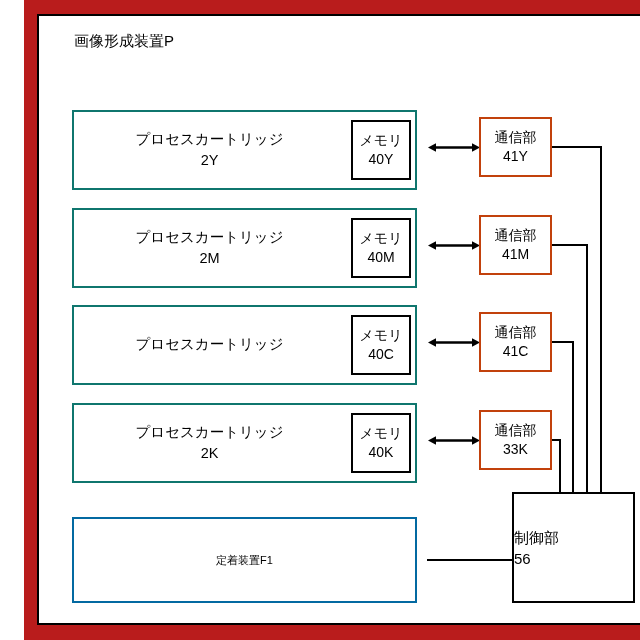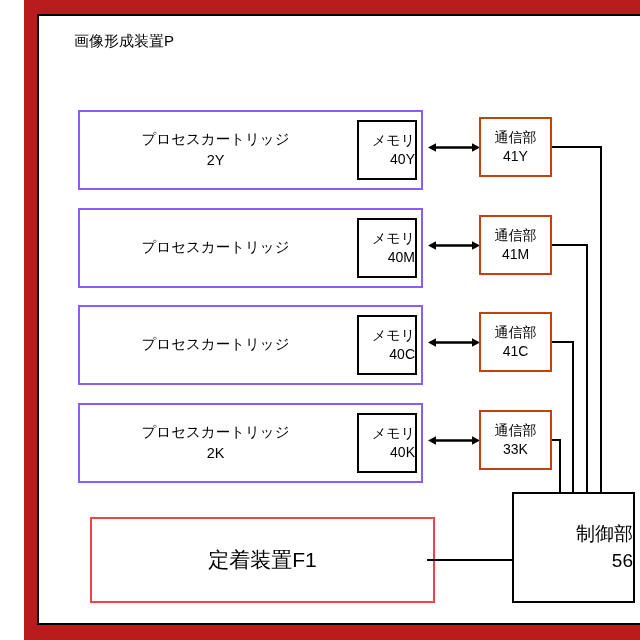--- a/index.html
+++ b/index.html
@@ -34,24 +34,24 @@
     left: 50px;
     top: 33px;
     font-size: 15px;
     color: #000000;
     white-space: nowrap;
     line-height: 1;
   }
   
   .cartridge-box {
     position: absolute;
-    left: 54px;
+    left: 48px;
     width: 345px;
     height: 80px;
-    border: 2px solid #8b5cf6;
+    border: 2px solid #0f766e;
     box-sizing: border-box;
     background: #ffffff;
   }
   .cartridge-label {
     position: absolute;
     left: 0;
     right: 70px;
     top: 50%;
     transform: translateY(-50%);
     text-align: center;
@@ -67,21 +67,21 @@
     position: absolute;
     left: 277px;
     top: 8px;
     width: 60px;
     height: 60px;
     border: 2px solid #000000;
     box-sizing: border-box;
     background: #ffffff;
     display: flex;
     flex-direction: column;
-    align-items: flex-end;
+    align-items: center;
     justify-content: center;
     font-size: 14px;
     line-height: 1.35;
     color: #000000;
   }
   
   .comm-box {
     position: absolute;
     left: 455px;
     width: 73px;
@@ -107,48 +107,48 @@
   
   .conn {
     position: absolute;
     background: #000000;
   }
   .conn-h { height: 2px; }
   .conn-v { width: 2px; }
   
   .fixing-box {
     position: absolute;
-    left: 66px;
+    left: 48px;
     top: 517px;
     width: 345px;
     height: 86px;
-    border: 2px solid #ef4444;
+    border: 2px solid #0369a1;
     box-sizing: border-box;
     background: #ffffff;
     display: flex;
     align-items: center;
     justify-content: center;
-    font-size: 21px;
+    font-size: 11px;
     color: #000000;
   }
   
   .control-box {
     position: absolute;
     left: 488px;
     top: 492px;
     width: 123px;
     height: 111px;
     border: 2px solid #000000;
     box-sizing: border-box;
     background: #ffffff;
     display: flex;
     flex-direction: column;
-    align-items: flex-end;
-    justify-content: center;
-    font-size: 19px;
+    align-items: flex-start;
+    justify-content: center;
+    font-size: 15px;
     line-height: 1.4;
     color: #000000;
   }
 </style>
 </head>
 <body>
 
 <div id="canvas">
 
   <div class="apparatus-frame"></div>
@@ -173,20 +173,21 @@
     <span>通信部</span>
     <span>41Y</span>
   </div>
 
   <div class="conn conn-h" style="left:528px; top:146px; width:50px;"></div>
   <div class="conn conn-v" style="left:576px; top:146px; height:348px;"></div>
 
   <div class="cartridge-box" style="top:208px;">
     <div class="cartridge-label">
       <span>プロセスカートリッジ</span>
+      <span class="line2">2M</span>
     </div>
     <div class="memory-box">
       <span>メモリ</span>
       <span>40M</span>
     </div>
   </div>
   <svg class="arrow-bi" style="top:240px;" viewBox="0 0 52 11">
     <line x1="5" y1="5.5" x2="47" y2="5.5" stroke="#000" stroke-width="2.4"></line>
     <polygon points="0,5.5 8,1.3 8,9.7" fill="#000"></polygon>
     <polygon points="52,5.5 44,1.3 44,9.7" fill="#000"></polygon>

